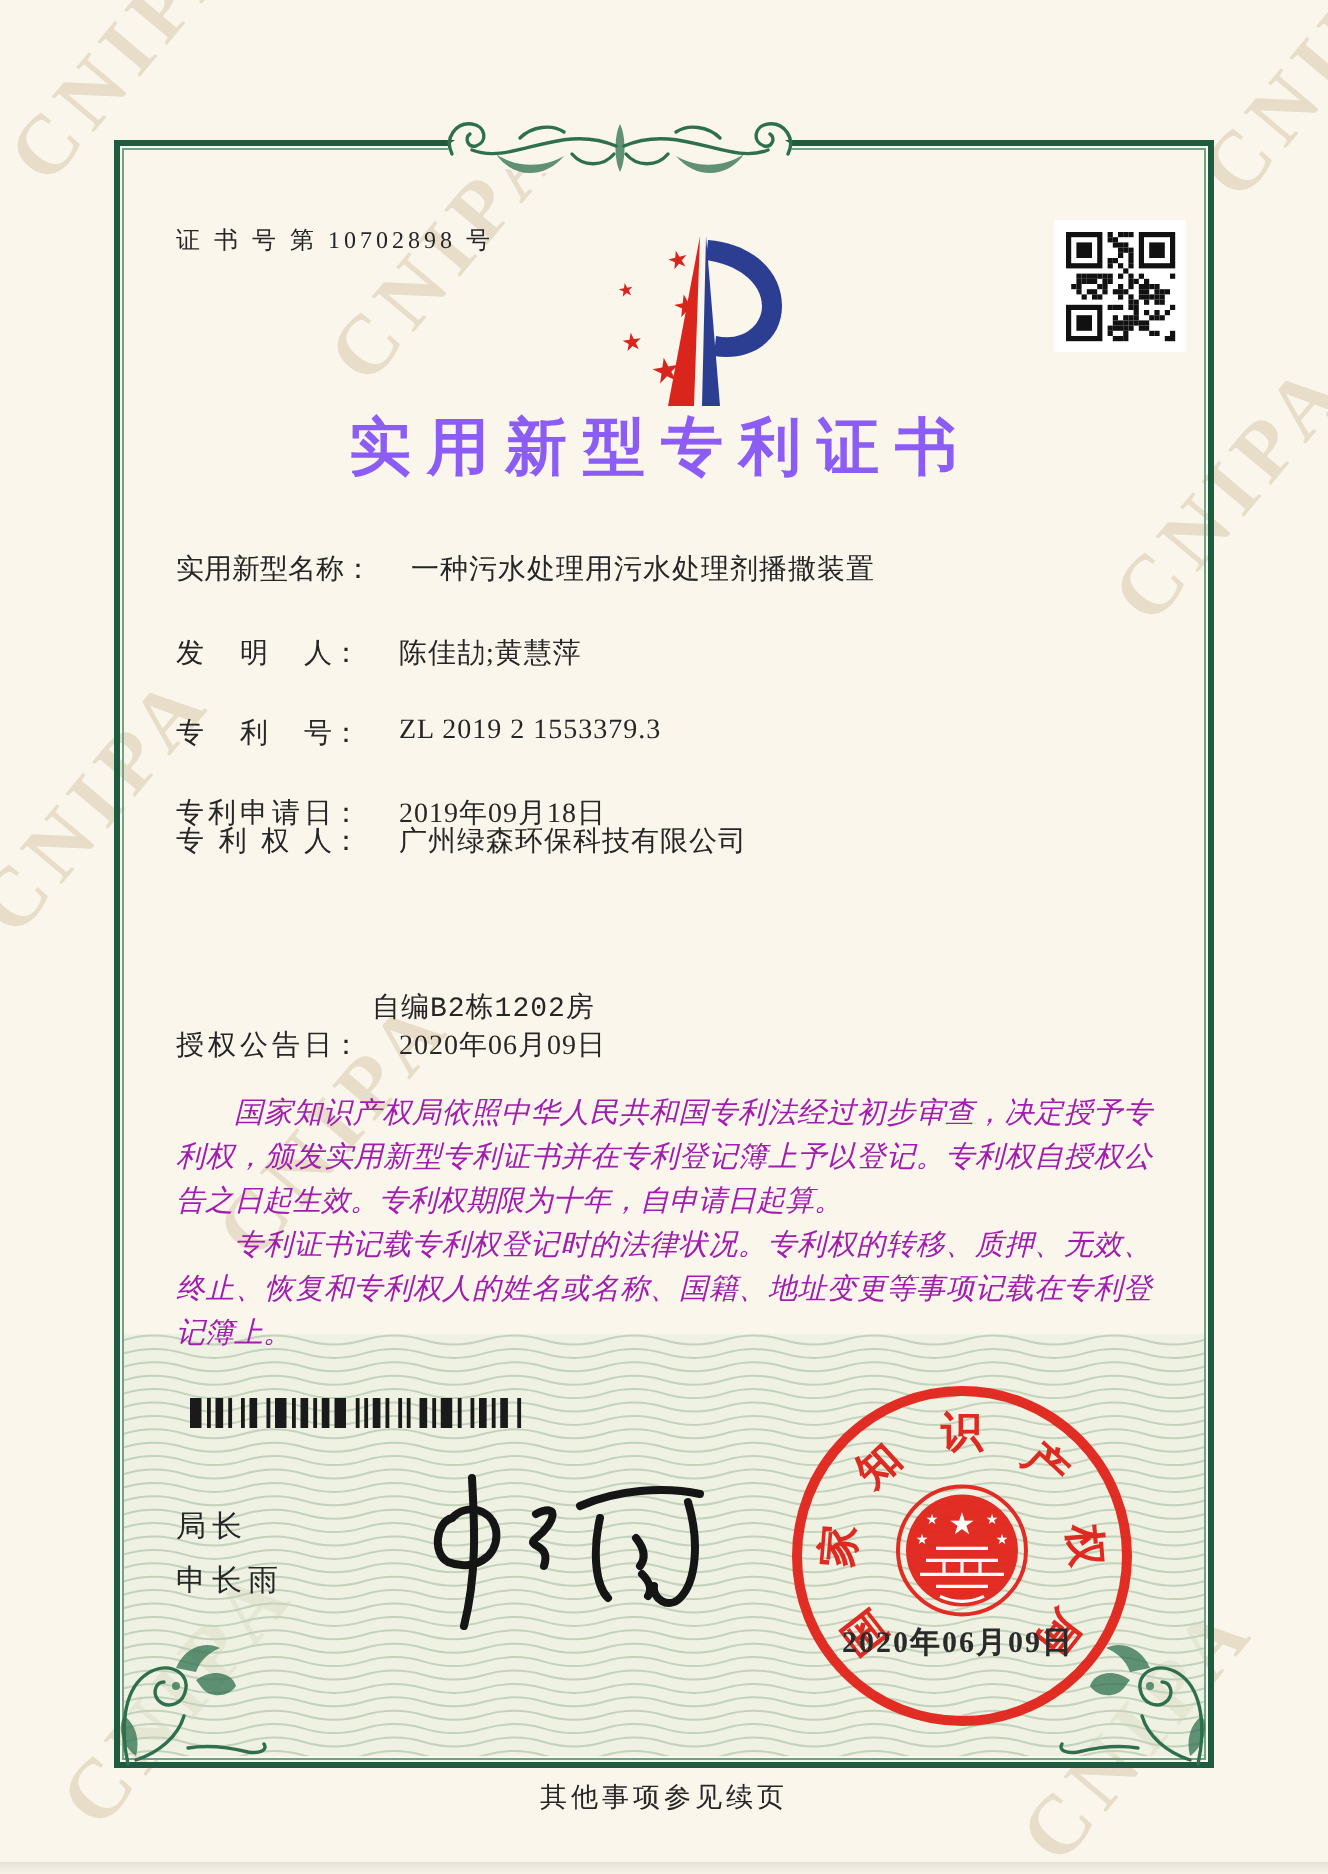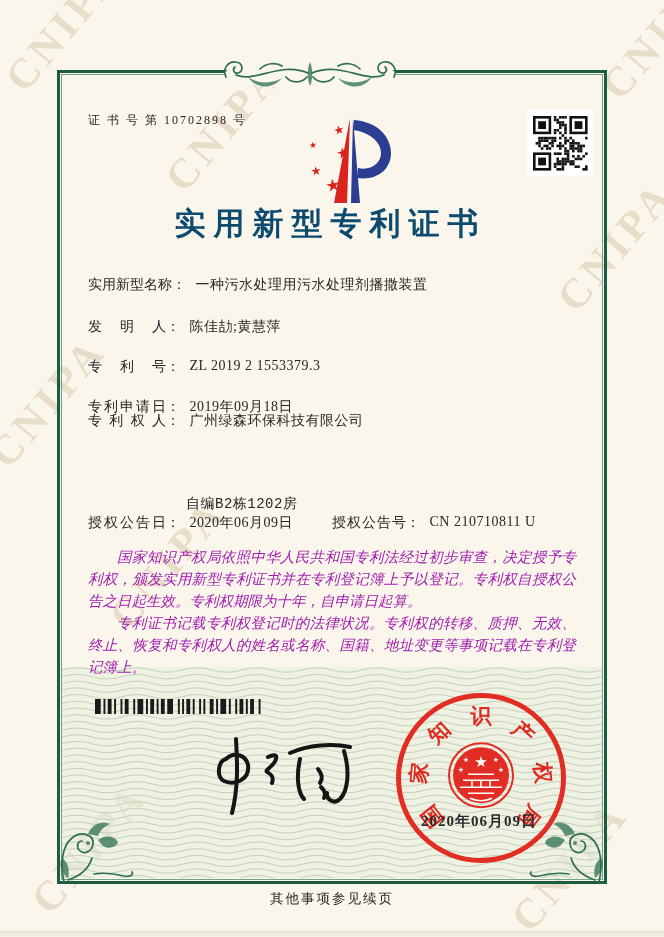--- a/index.html
+++ b/index.html
@@ -16,26 +16,26 @@
   
   .band{position:absolute;left:62px;top:667px;width:540px;height:211px;z-index:2;
         background:rgba(230,237,220,0.55);}
   .band svg{display:block;}
   .band path{fill:none;stroke:#c3d2bb;stroke-width:1;}
   
   .cert-no{position:absolute;left:88px;top:112px;font-size:12px;letter-spacing:2px;z-index:3;}
   .logo{position:absolute;left:298px;top:111px;z-index:3;}
   .qr{position:absolute;left:527px;top:110px;width:66px;height:66px;background:#fff;z-index:3;}
   .title{position:absolute;left:57px;top:203px;width:547px;text-align:center;
-         font-size:31px;font-weight:bold;letter-spacing:8px;color:#0c4a6e;z-index:3;}
+         font-size:31px;font-weight:bold;letter-spacing:8px;color:#8b5cf6;z-index:3;}
   
   .frow{position:absolute;left:88px;z-index:3;font-size:14px;white-space:nowrap;}
   .flabel{display:inline-block;width:78px;text-align:justify;text-align-last:justify;vertical-align:top;}
   .fcolon{display:inline-block;vertical-align:top;}
-  .fvalue{display:inline-block;margin-left:6px;letter-spacing:0.5px;vertical-align:top;}
+  .fvalue{display:inline-block;margin-left:16px;letter-spacing:0.5px;vertical-align:top;}
   .addr2{position:absolute;left:186px;top:495px;font-size:14px;letter-spacing:.5px;z-index:3;font-family:Liberation Mono, monospace;}
   .grant2{position:absolute;left:332px;top:514px;font-size:14px;white-space:nowrap;z-index:3;}
   .grant2 .flabel{width:74px;}
   
   .paras{position:absolute;left:88px;top:546px;width:488px;z-index:3;}
   .paras p{margin:0;text-indent:2em;font-size:14.5px;line-height:22px;
            text-align:justify;font-style:italic;color:#a21caf;}
   
   .barcode{position:absolute;left:95px;top:699px;z-index:3;}
   
@@ -312,24 +312,20 @@
   <div class="frow" style="top:412px">
     <span class="flabel">专利权人</span><span class="fcolon">：</span>
     <span class="fvalue">广州绿森环保科技有限公司</span>
   </div>
   <div class="addr2">自编B2栋1202房</div>
 
   <div class="frow" style="top:514px">
     <span class="flabel">授权公告日</span><span class="fcolon">：</span>
     <span class="fvalue">2020年06月09日</span>
   </div>
-  <div class="grant2">
-    <span class="flabel">授权公告号</span><span class="fcolon">：</span>
-    <span class="fvalue">CN 210710811 U</span>
-  </div>
 
   <div class="paras">
     <p>国家知识产权局依照中华人民共和国专利法经过初步审查，决定授予专利权，颁发实用新型专利证书并在专利登记簿上予以登记。专利权自授权公告之日起生效。专利权期限为十年，自申请日起算。</p>
     <p>专利证书记载专利权登记时的法律状况。专利权的转移、质押、无效、终止、恢复和专利权人的姓名或名称、国籍、地址变更等事项记载在专利登记簿上。</p>
   </div>
 
   <svg class="barcode" width="170" height="16" viewBox="0 0 170 16" fill="#1a1a1a">
       <rect x="0.00" y="0" width="5.74" height="15"></rect>
       <rect x="8.50" y="0" width="1.91" height="15"></rect>
       <rect x="12.75" y="0" width="3.83" height="15"></rect>
@@ -353,20 +349,24 @@
       <rect x="121.13" y="0" width="1.91" height="15"></rect>
       <rect x="125.38" y="0" width="5.74" height="15"></rect>
       <rect x="133.88" y="0" width="1.91" height="15"></rect>
       <rect x="140.25" y="0" width="1.91" height="15"></rect>
       <rect x="144.50" y="0" width="3.83" height="15"></rect>
       <rect x="150.88" y="0" width="1.91" height="15"></rect>
       <rect x="155.13" y="0" width="3.83" height="15"></rect>
       <rect x="163.63" y="0" width="1.91" height="15"></rect>
     </svg>
 
+  <div class="signer">
+    <div>局长</div>
+    <div>申长雨</div>
+  </div>
 
   <svg class="signature" width="155" height="85" viewBox="0 0 155 85">
     <path d="M20,26 C12,28 10,44 18,48 C30,53 44,46 42,32 C40,22 28,18 20,26"></path>
     <path d="M30,6 C31,26 33,52 26,80"></path>
     <path d="M62,24 C74,18 72,28 62,36 C56,41 70,38 66,50"></path>
     <path d="M84,20 C102,12 126,10 144,14"></path>
     <path d="M94,26 C90,44 92,60 98,66"></path>
     <path d="M138,18 C144,38 142,58 134,66 C128,72 120,66 121,60"></path>
     <path d="M112,36 C116,41 117,46 114,50"></path>
     <path d="M115,54 C119,58 120,62 118,65"></path>

